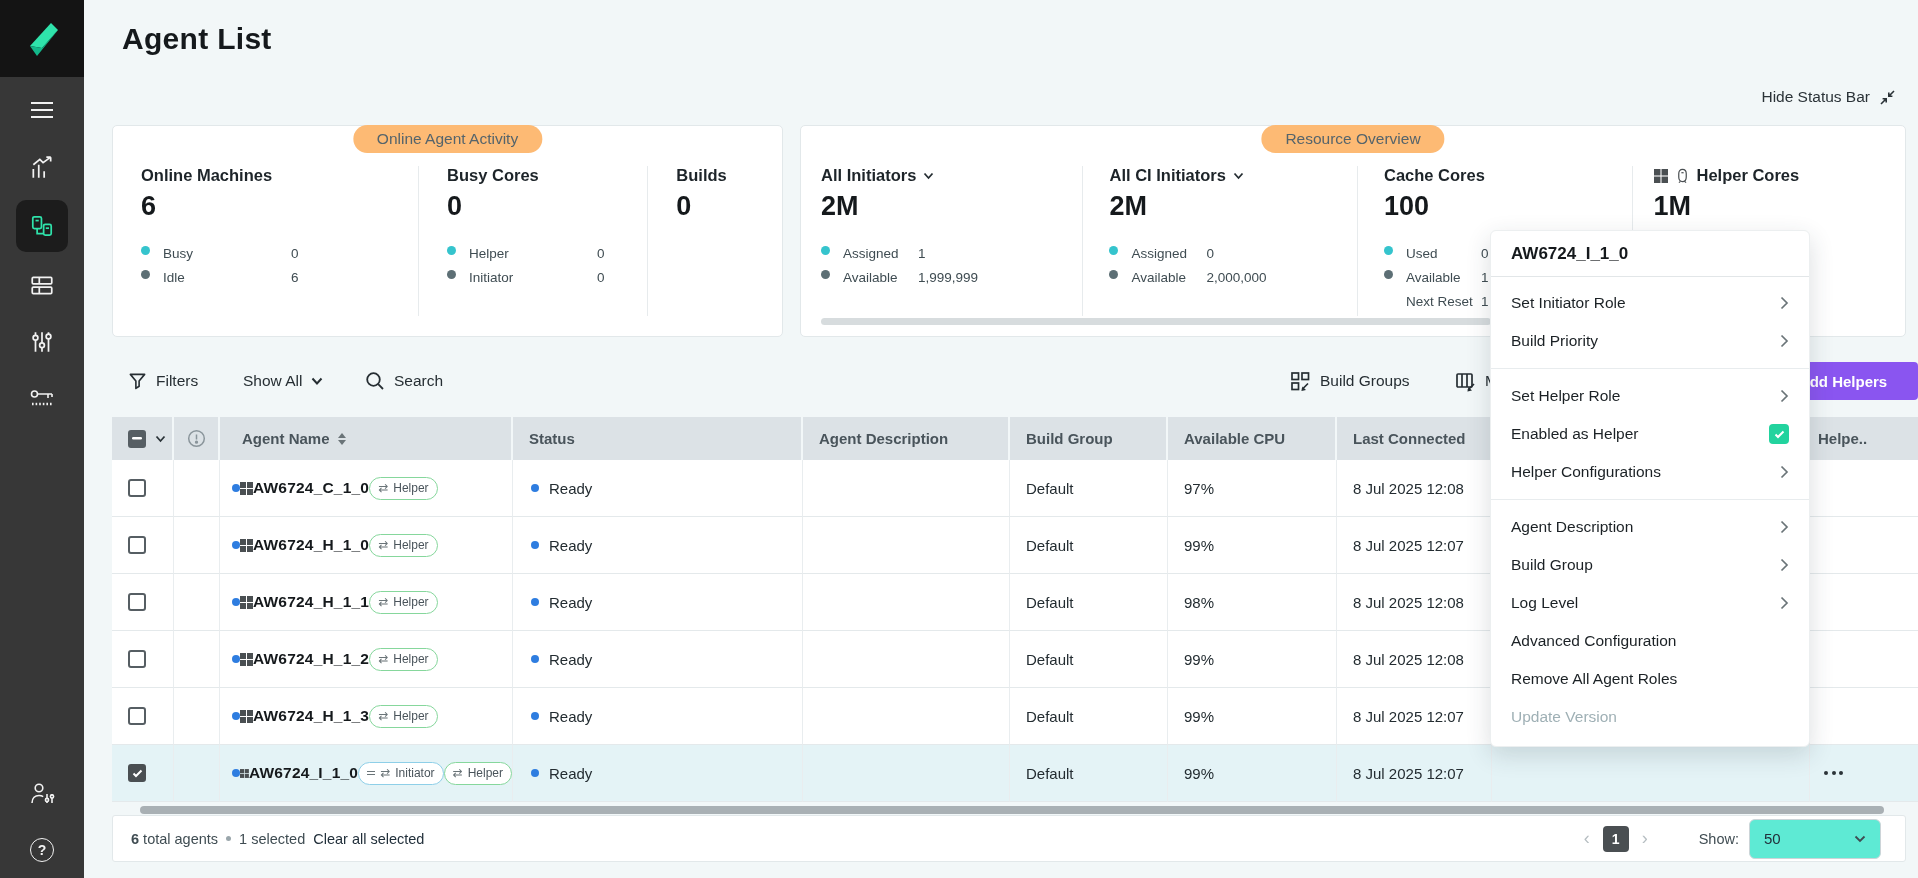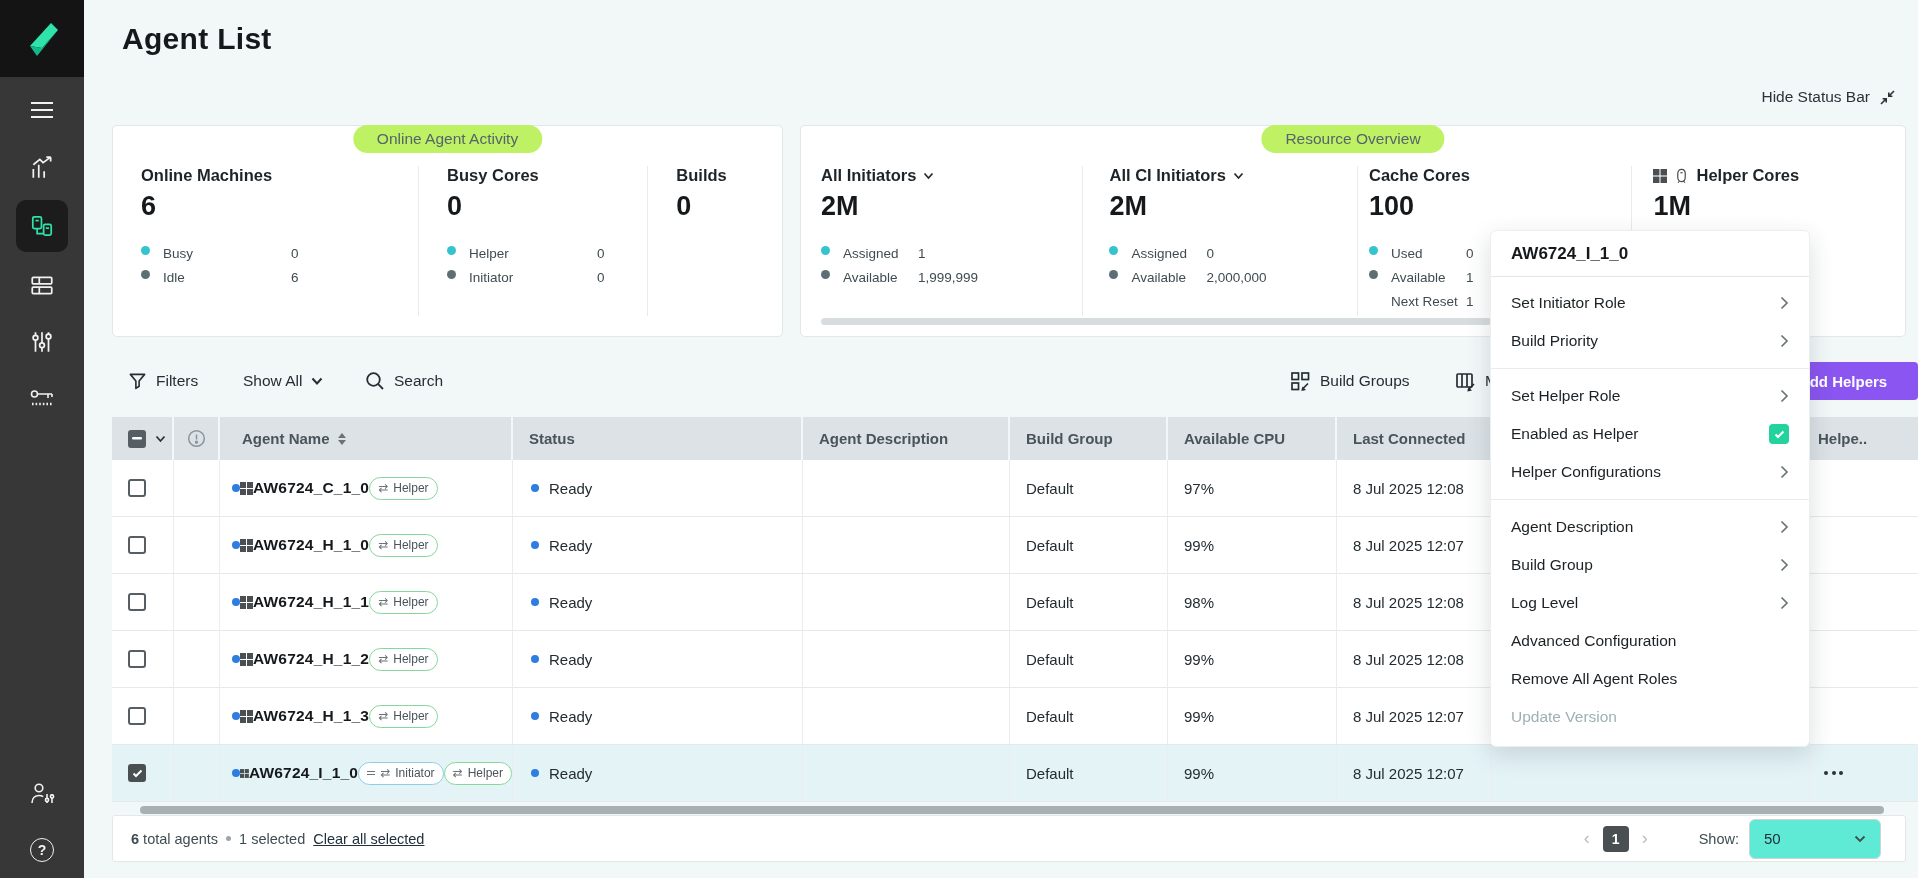--- a/index.html
+++ b/index.html
@@ -15,21 +15,21 @@
   .help-circle{width:24px;height:24px;border:1.7px solid #f2f2f2;border-radius:50%;display:flex;align-items:center;justify-content:center;color:#f2f2f2;font-size:14px;font-weight:700}
   .help-circle::before{content:"?"}
 
   
   .main{position:absolute;left:84px;top:0;width:1834px;height:878px}
   .page-title{position:absolute;left:38px;top:22px;font-size:30px;font-weight:700;color:#15191c;letter-spacing:.3px}
   .hide-status{position:absolute;right:22px;top:88px;display:flex;align-items:center;gap:9px;font-size:15.5px;color:#2b3338;cursor:pointer}
 
   
   .panel{position:absolute;top:125px;height:212px;background:#fff;border:1px solid #e2e8ea;border-radius:5px}
-  .panel-pill{position:absolute;top:-1px;left:50%;transform:translateX(-50%);height:28px;padding:0 24px;background:#bef264;border-radius:14px;display:flex;align-items:center;font-size:15.5px;color:#55646b;white-space:nowrap}
+  .panel-pill{position:absolute;top:-1px;left:50%;transform:translateX(-50%);height:28px;padding:0 24px;background:#fdba74;border-radius:14px;display:flex;align-items:center;font-size:15.5px;color:#55646b;white-space:nowrap}
   .stats{display:flex;height:100%;padding-top:40px}
   .stat{height:150px}
   .stat.bordered{border-left:1px solid #e7ebed}
   .stat-title{display:flex;align-items:center;gap:7px;font-size:16.5px;font-weight:700;color:#1d2429;white-space:nowrap}
   .stat-value{margin-top:6px;font-size:27px;font-weight:700;color:#15191c}
   .legend{margin-top:24px;display:flex;flex-direction:column;gap:9px}
   .lrow{display:flex;align-items:flex-start;font-size:13.5px;color:#3f4c52}
   .ldot{width:9px;height:9px;border-radius:50%;margin-right:13px;flex:0 0 9px}
   .ldot.teal{background:#35c4cd}
   .ldot.gray{background:#5d6f75}
@@ -81,21 +81,21 @@
   .mi{height:38px;display:flex;align-items:center;padding:0 20px;font-size:15.5px;color:#1b2125;cursor:pointer}
   .mi .grow{flex:1}
   .mi.disabled{color:#9fb0b5;cursor:default}
   .mdiv{border-top:1px solid #e8ecee;margin:8px 0}
   .mcheck{width:20px;height:20px;background:#22d39e;border-radius:4px;display:flex;align-items:center;justify-content:center}
 
   
   .footerbar{position:absolute;left:28px;top:815px;width:1794px;height:47px;background:#fff;border:1px solid #e2e8ea;border-radius:3px;display:flex;align-items:center;padding:0 24px 0 18px;font-size:14.5px;color:#3f4c52}
   .f-left{display:flex;align-items:center;gap:8px}
   .f-sep{width:5px;height:5px;border-radius:50%;background:#9aa6ab}
-  .f-clear{text-decoration:underline;color:#22303b;cursor:pointer}
+  .f-clear{color:#22303b;cursor:pointer}
   .f-right{margin-left:auto;display:flex;align-items:center;gap:10px}
   .pg-arrow{color:#b6bec2;font-size:18px;cursor:pointer;padding:0 3px}
   .pg-num{width:26px;height:26px;background:#4a4f52;border-radius:4px;color:#fff;font-size:14px;font-weight:700;display:flex;align-items:center;justify-content:center;cursor:pointer}
   .show-label{margin-left:38px;color:#3f4c52}
   .pg-select{width:132px;height:40px;border:1px solid #ccd4d8;border-radius:6px;background:#5eead4;display:flex;align-items:center;padding:0 14px;font-size:15px;color:#22303b;cursor:pointer}
   .pg-select .grow{flex:1}
 </style>
 </head>
 <body>
 
@@ -272,21 +272,21 @@
               <span class="llabel">Assigned</span>
               <span class="lval">0</span>
             </div>
           <div class="lrow">
               <span class="ldot gray"></span>
               <span class="llabel">Available</span>
               <span class="lval">2,000,000</span>
             </div>
         </div>
       </div>
-      <div class="stat bordered" style="width:275px;padding-left:11px">
+      <div class="stat bordered" style="width:275px;padding-left:26px">
         <div class="stat-title">Cache Cores</div>
         <div class="stat-value">100</div>
         <div class="legend">
           <div class="lrow">
               <span class="ldot teal"></span>
               <span class="llabel">Used</span>
               <span class="lval">0</span>
             </div>
           <div class="lrow">
               <span class="ldot gray"></span>

